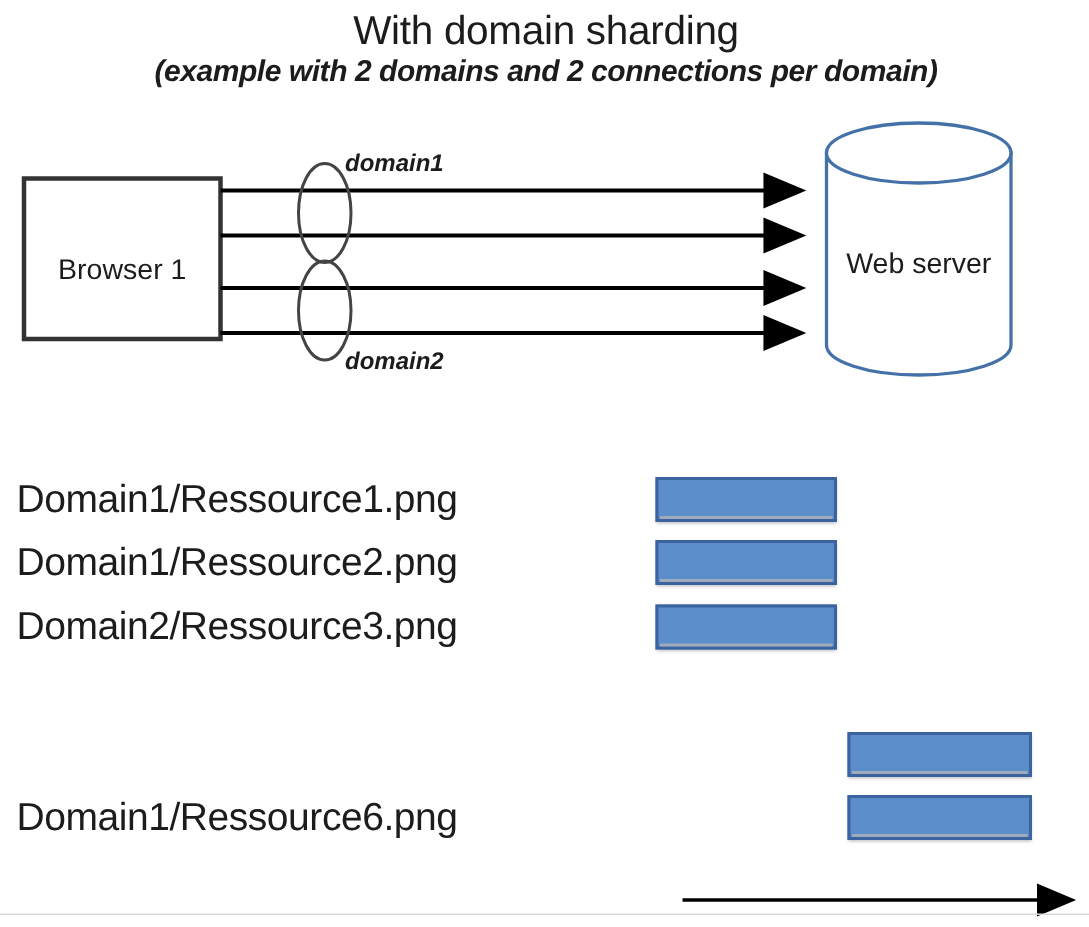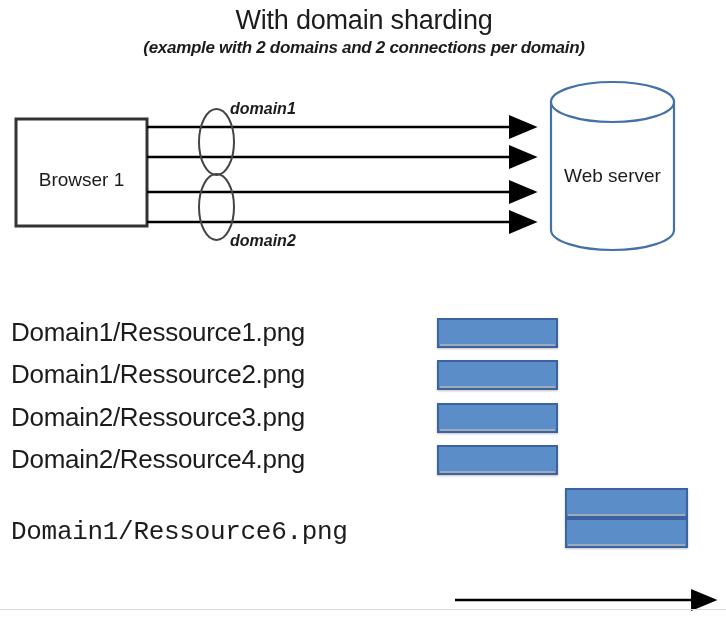--- a/index.html
+++ b/index.html
@@ -34,21 +34,21 @@
   }
   #page-title {
     font-size: 27px;
     line-height: 32px;
     font-weight: 400;
     color: #1c1c1c;
     letter-spacing: -0.2px;
     white-space: nowrap;
   }
   #page-subtitle {
-    font-size: 17px;
+    font-size: 20px;
     line-height: 20px;
     font-style: italic;
     font-weight: 700;
     color: #1c1c1c;
     letter-spacing: -0.3px;
     white-space: nowrap;
     margin-top: 2px;
   }
 
   
@@ -197,30 +197,26 @@
     <div class="wf-row" style="top:42px;">
       <div class="wf-label">Domain1/Ressource2.png</div>
       <div class="wf-bar" style="left:437px; width:121px;"></div>
     </div>
 
     <div class="wf-row" style="top:85px;padding-left:19px;">
       <div class="wf-label">Domain2/Ressource3.png</div>
       <div class="wf-bar" style="left:437px; width:121px;"></div>
     </div>
 
-    <div class="wf-row" style="top:127px;">
-      <div class="wf-label">Domain2/Ressource4.png</div>
-      <div class="wf-bar" style="left:437px; width:121px;"></div>
-    </div>
 
     <div class="wf-row" style="top:170px;">
       <div class="wf-bar" style="left:565px; width:123px;"></div>
     </div>
 
-    <div class="wf-row" style="top:200px;font-family:Liberation Mono, monospace;">
+    <div class="wf-row" style="top:212px;">
       <div class="wf-label">Domain1/Ressource6.png</div>
       <div class="wf-bar" style="left:565px; width:123px;"></div>
     </div>
 
     <svg id="time-axis" width="726" height="30" viewBox="0 0 726 30">
       <defs>
         <marker id="timeArrow" markerWidth="12" markerHeight="12" refX="0.4" refY="5" orient="auto" markerUnits="strokeWidth">
           <path d="M0,0.4 L11,5 L0,9.6 z" fill="#000000"></path>
         </marker>
       </defs>

